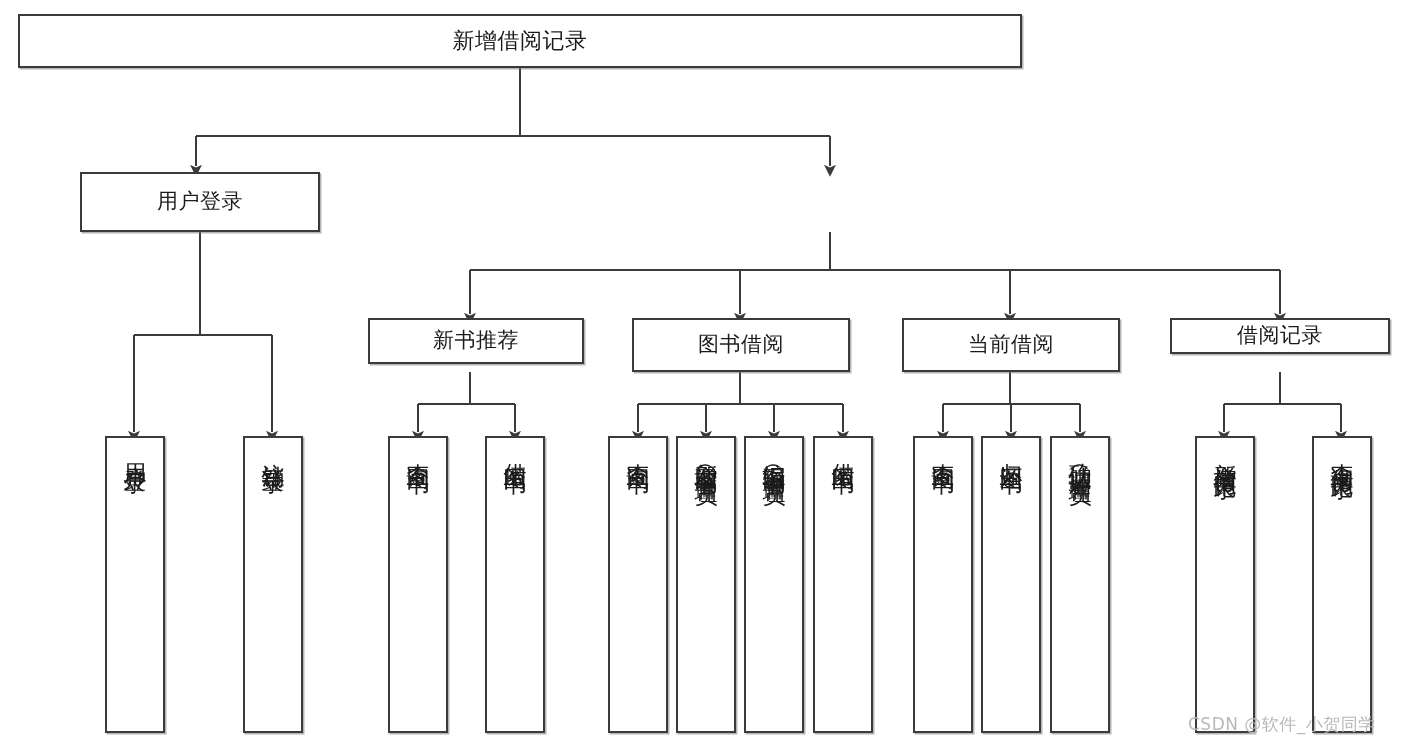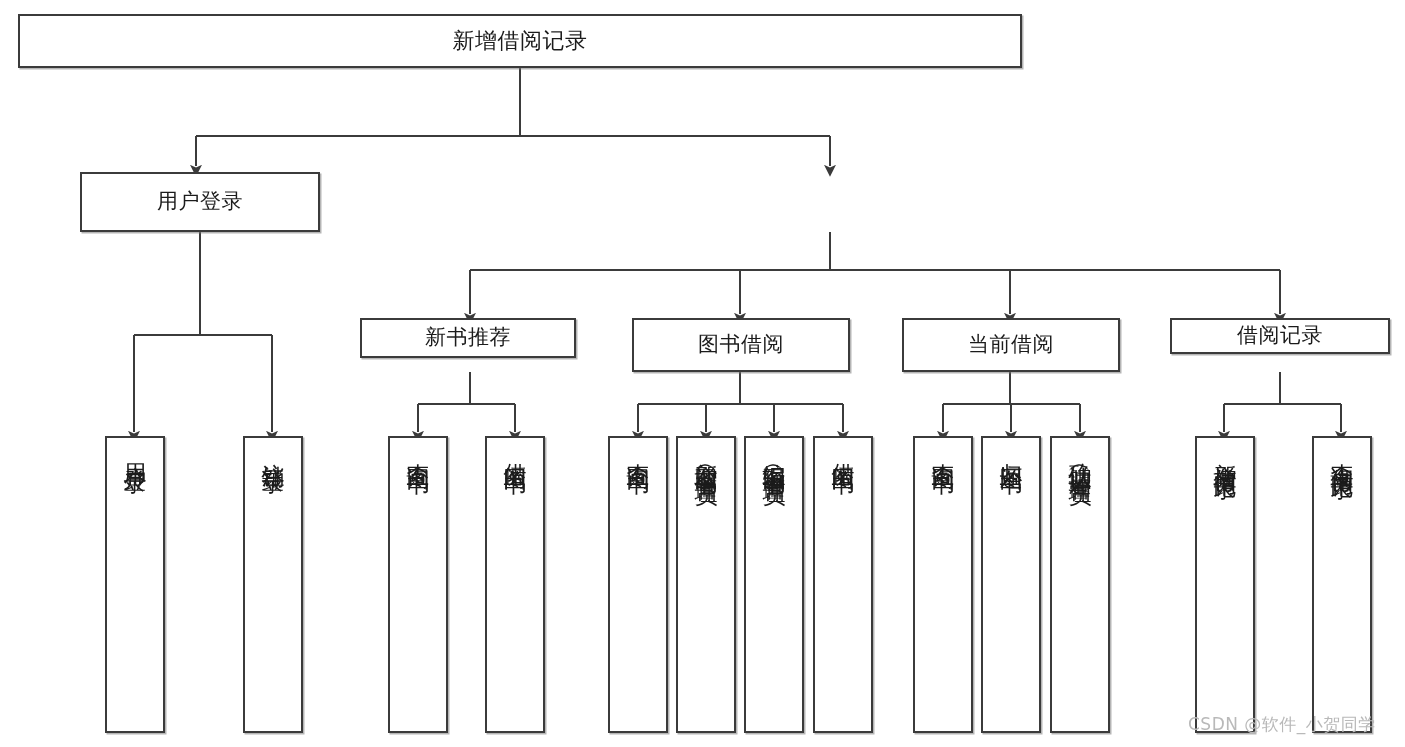--- a/index.html
+++ b/index.html
@@ -131,21 +131,21 @@
   </svg>
 
   <div class="node horiz root" style="left:18px; top:14px; width:1004px; height:54px;">
     <span class="lbl">新增借阅记录</span>
   </div>
 
   <div class="node horiz" style="left:80px; top:172px; width:240px; height:60px;">
     <span class="lbl">用户登录</span>
   </div>
 
-  <div class="node horiz" style="left:360px; top:318px; width:216px; height:40px;justify-content:center;">
+  <div class="node horiz" style="left:368px; top:318px; width:216px; height:46px;justify-content:center;">
     <span class="lbl">新书推荐</span>
   </div>
   <div class="node horiz" style="left:632px; top:318px; width:218px; height:54px;align-items:center;">
     <span class="lbl">图书借阅</span>
   </div>
   <div class="node horiz" style="left:902px; top:318px; width:218px; height:54px;">
     <span class="lbl">当前借阅</span>
   </div>
   <div class="node horiz" style="left:1170px; top:318px; width:220px; height:36px;">
     <span class="lbl">借阅记录</span>

